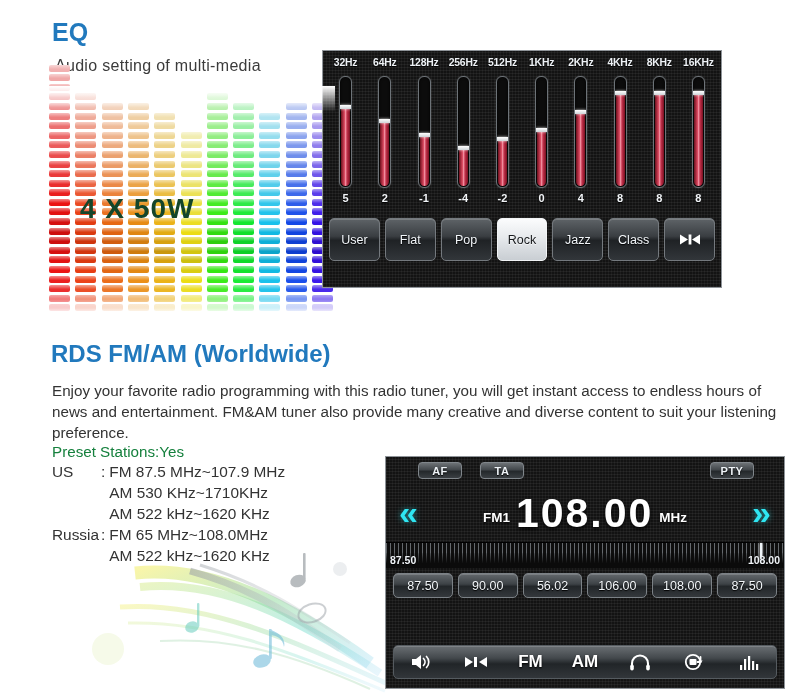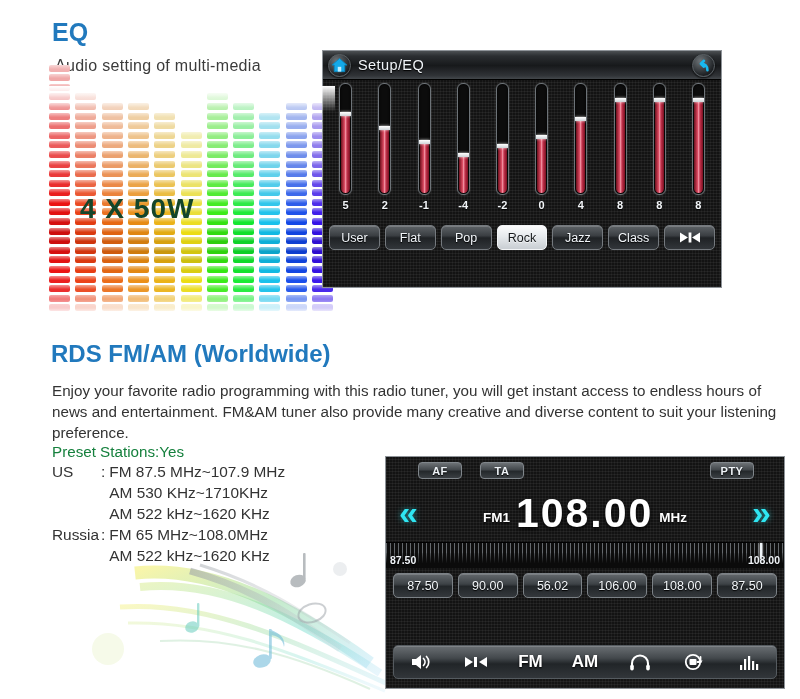--- a/index.html
+++ b/index.html
@@ -168,21 +168,21 @@
   }
   .slider-val {
     margin-top: 4px;
     color: #f2f5f8; font-size: 11px; font-weight: bold;
     text-shadow: 0 1px 1px #000;
   }
   #eq-presets {
     display: flex; gap: 5px; padding: 5px 6px 0;
   }
   .preset-btn {
-    flex: 1; height: 25px; border-radius: 5px;
+    flex: 1; height: 43px; border-radius: 5px;
     display: flex; align-items: center; justify-content: center;
     color: #f2f6fa; font-size: 12.5px;
     border: 1px solid #74797e;
     background: linear-gradient(to bottom, #5e6367 0%, #3a3e42 42%, #1f2225 52%, #32363a 100%);
     text-shadow: 0 1px 1px #000;
     box-shadow: inset 0 1px 0 rgba(255,255,255,.18);
   }
   .preset-btn.active {
     color: #16191c;
     background: linear-gradient(to bottom, #fbfcfd 0%, #e6e9ec 46%, #c9ced3 100%);
@@ -563,35 +563,33 @@
         <div class="seg" style="background: linear-gradient(rgba(255, 255, 255, 0.5), rgba(255, 255, 255, 0) 60%) rgb(95, 67, 234);"></div>
       </div>
     </div>
   <div class="fade-top"></div>
   <div class="fade-bot"></div>
 </div>
 <div id="power-label">4 X 50W</div>
 
 <div id="eq-device" class="device carbon">
 
-  <div class="titlebar">
-    <div class="round-btn" style="margin-left:5px;">
-      <svg class="home-ic" viewBox="0 0 24 24">
-        <path d="M12 4 L3.5 11.5 H6 V19 H18 V11.5 H20.5 Z" fill="#14a9e8" stroke="#0c86bd" stroke-width="1"></path>
-        <rect x="10" y="13.5" width="4" height="5.5" fill="#bfeeff"></rect>
-      </svg>
+
+  <div id="eq-freqrow">
+      <div>32Hz</div>
+      <div>64Hz</div>
+      <div>128Hz</div>
+      <div>256Hz</div>
+      <div>512Hz</div>
+      <div>1KHz</div>
+      <div>2KHz</div>
+      <div>4KHz</div>
+      <div>8KHz</div>
+      <div>16KHz</div>
     </div>
-    <span class="title-text">Setup/EQ</span>
-    <div class="round-btn" style="margin-left:auto;margin-right:6px;">
-      <svg class="back-ic" viewBox="0 0 24 24">
-        <path d="M16.5 17.5 C16.5 12 13 10 9 10 M9 10 L12.5 6.6 M9 10 L12.5 13.4" fill="none" stroke="#18b9f0" stroke-width="2.9" stroke-linecap="round" stroke-linejoin="round"></path>
-      </svg>
-    </div>
-  </div>
-
   <div id="eq-sliders">
       <div class="slider-cell">
         <div class="slider-track">
           <div class="slider-fill" style="height: 77.9167px;"></div>
           <div class="slider-knob" style="bottom: 77.9167px;"></div>
         </div>
         <div class="slider-val">5</div>
       </div>
       <div class="slider-cell">
         <div class="slider-track">

